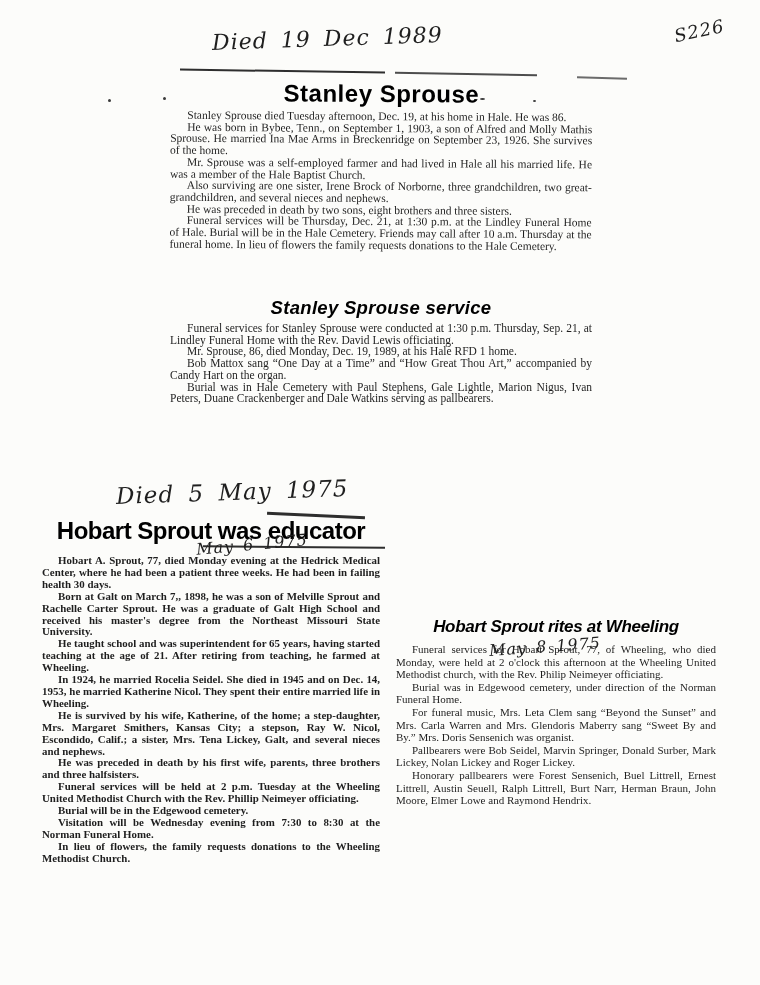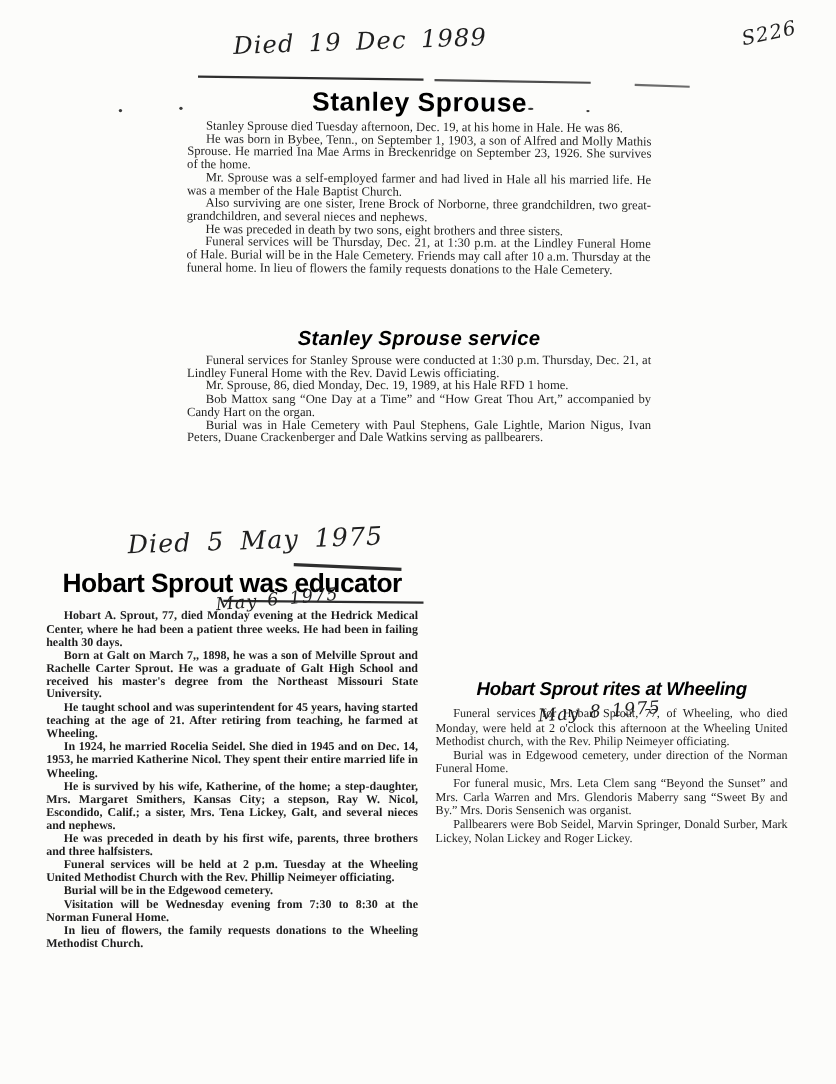--- a/index.html
+++ b/index.html
@@ -74,47 +74,48 @@
     <p>Stanley Sprouse died Tuesday afternoon, Dec. 19, at his home in Hale. He was 86.</p>
     <p>He was born in Bybee, Tenn., on September 1, 1903, a son of Alfred and Molly Mathis Sprouse. He married Ina Mae Arms in Breckenridge on September 23, 1926. She survives of the home.</p>
     <p>Mr. Sprouse was a self-employed farmer and had lived in Hale all his married life. He was a member of the Hale Baptist Church.</p>
     <p>Also surviving are one sister, Irene Brock of Norborne, three grandchildren, two great-grandchildren, and several nieces and nephews.</p>
     <p>He was preceded in death by two sons, eight brothers and three sisters.</p>
     <p>Funeral services will be Thursday, Dec. 21, at 1:30 p.m. at the Lindley Funeral Home of Hale. Burial will be in the Hale Cemetery. Friends may call after 10 a.m. Thursday at the funeral home. In lieu of flowers the family requests donations to the Hale Cemetery.</p>
   </article>
 
   <article class="clip clip-service">
     <h2>Stanley Sprouse service</h2>
-    <p>Funeral services for Stanley Sprouse were conducted at 1:30 p.m. Thursday, Dec. 21, at Lindley Funeral Home with the Rev. David Lewis officiating.</p>
+    <p>Funeral services for Stanley Sprouse were conducted at 1:30 p.m. Thursday, Sep. 21, at Lindley Funeral Home with the Rev. David Lewis officiating.</p>
     <p>Mr. Sprouse, 86, died Monday, Dec. 19, 1989, at his Hale RFD 1 home.</p>
     <p>Bob Mattox sang “One Day at a Time” and “How Great Thou Art,” accompanied by Candy Hart on the organ.</p>
     <p>Burial was in Hale Cemetery with Paul Stephens, Gale Lightle, Marion Nigus, Ivan Peters, Duane Crackenberger and Dale Watkins serving as pallbearers.</p>
   </article>
 
   <div class="hw hw-1975">Died 5 May 1975</div>
   <div class="rule rule-1975"></div>
 
   <article class="clip clip-educator">
     <h1>Hobart Sprout was educator</h1>
     <p>Hobart A. Sprout, 77, died Monday evening at the Hedrick Medical Center, where he had been a patient three weeks. He had been in failing health 30 days.</p>
     <p>Born at Galt on March 7,, 1898, he was a son of Melville Sprout and Rachelle Carter Sprout. He was a graduate of Galt High School and received his master's degree from the Northeast Missouri State University.</p>
-    <p>He taught school and was superintendent for 45 years, having started teaching at the age of 21. After retiring from teaching, he farmed at Wheeling.</p>
+    <p>He taught school and was superintendent for 65 years, having started teaching at the age of 21. After retiring from teaching, he farmed at Wheeling.</p>
     <p>In 1924, he married Rocelia Seidel. She died in 1945 and on Dec. 14, 1953, he married Katherine Nicol. They spent their entire married life in Wheeling.</p>
     <p>He is survived by his wife, Katherine, of the home; a step-daughter, Mrs. Margaret Smithers, Kansas City; a stepson, Ray W. Nicol, Escondido, Calif.; a sister, Mrs. Tena Lickey, Galt, and several nieces and nephews.</p>
     <p>He was preceded in death by his first wife, parents, three brothers and three halfsisters.</p>
     <p>Funeral services will be held at 2 p.m. Tuesday at the Wheeling United Methodist Church with the Rev. Phillip Neimeyer officiating.</p>
     <p>Burial will be in the Edgewood cemetery.</p>
     <p>Visitation will be Wednesday evening from 7:30 to 8:30 at the Norman Funeral Home.</p>
     <p>In lieu of flowers, the family requests donations to the Wheeling Methodist Church.</p>
   </article>
   <div class="rule rule-educ"></div>
   <div class="hw hw-may6">May 6 1975</div>
 
   <article class="clip clip-rites">
     <h2>Hobart Sprout rites at Wheeling</h2>
     <p>Funeral services for Hobart Sprout, 77, of Wheeling, who died Monday, were held at 2 o'clock this afternoon at the Wheeling United Methodist church, with the Rev. Philip Neimeyer officiating.</p>
     <p>Burial was in Edgewood cemetery, under direction of the Norman Funeral Home.</p>
     <p>For funeral music, Mrs. Leta Clem sang “Beyond the Sunset” and Mrs. Carla Warren and Mrs. Glendoris Maberry sang “Sweet By and By.” Mrs. Doris Sensenich was organist.</p>
     <p>Pallbearers were Bob Seidel, Marvin Springer, Donald Surber, Mark Lickey, Nolan Lickey and Roger Lickey.</p>
+    <p>Honorary pallbearers were Forest Sensenich, Buel Littrell, Ernest Littrell, Austin Seuell, Ralph Littrell, Burt Narr, Herman Braun, John Moore, Elmer Lowe and Raymond Hendrix.</p>
   </article>
   <div class="hw hw-may8">May 8 1975</div>
 
 </div>
 
 </body></html>

